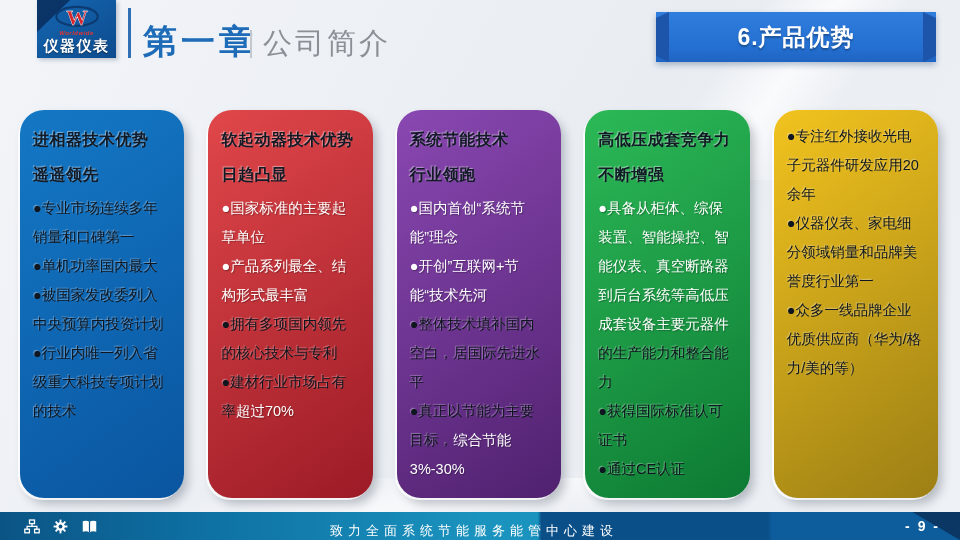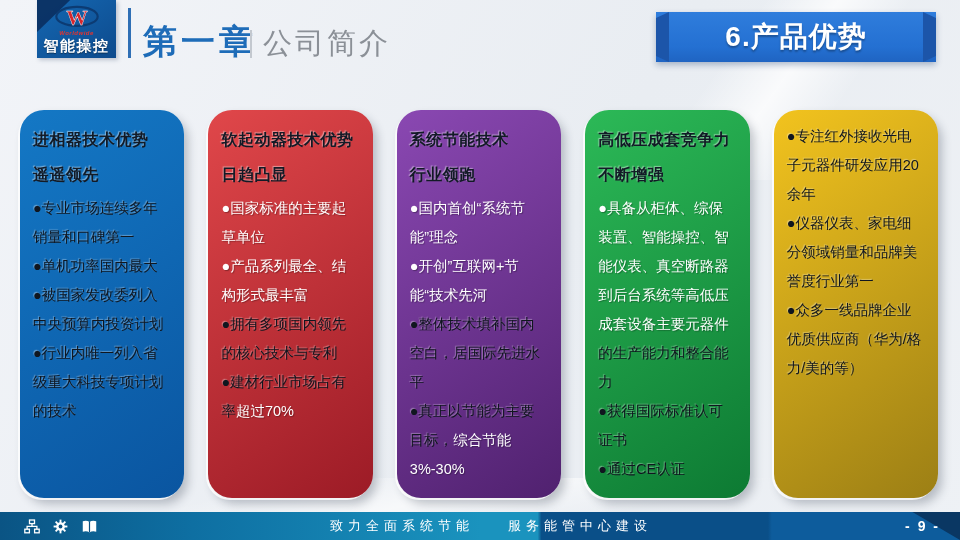--- a/index.html
+++ b/index.html
@@ -39,21 +39,21 @@
 
   .ribbon {
     position:absolute; left:656px; top:12px; width:280px; height:50px;
     background:linear-gradient(180deg,#2f7ddc,#2470d2 70%,#1f64c2);
     display:flex; align-items:center; justify-content:center;
     box-shadow:0 3px 6px rgba(13,49,102,.3); cursor:pointer;
   }
   .ribbon::before,.ribbon::after { content:""; position:absolute; top:0; bottom:0; width:13px; background:#1c55a9; }
   .ribbon::before { left:0; clip-path:polygon(0 12%,100% 0,100% 100%,0 88%); }
   .ribbon::after  { right:0; clip-path:polygon(0 0,100% 12%,100% 88%,0 100%); }
-  .ribbon span { font-size:28px; font-weight:bold; color:#fff; letter-spacing:1px; text-shadow:0 2px 2px rgba(0,0,0,.3); }
+  .ribbon span { font-size:23px; font-weight:bold; color:#fff; letter-spacing:1px; text-shadow:0 2px 2px rgba(0,0,0,.3); }
 
   
   .cards { position:absolute; left:20px; top:110px; width:918px; height:388px; display:flex; gap:24px; }
   .card {
     flex:1; border-radius:24px; padding:12px 13px 10px; overflow:hidden;
     box-shadow:-2px 2px 0 rgba(255,255,255,.8), 4px 6px 10px rgba(40,50,70,.28);
   }
   .card-title {
     font-size:16px; font-weight:bold; color:#121a26; line-height:35px; letter-spacing:.5px;
     text-shadow:-1px -1px 1px rgba(255,255,255,.45); margin-bottom:2px;
@@ -65,21 +65,21 @@
   
   footer {
     position:absolute; left:0; bottom:0; width:960px; height:28px;
     background:linear-gradient(90deg,
       #0a5484 0%, #0e6fa2 20%, #1a93be 50%, #1a93be 56%,
       #0a4f88 56.4%, #0a4f88 80%, #0d5c9c 80.4%, #0d5c9c 100%);
   }
   .f-icons { position:absolute; left:24px; top:0; height:28px; display:flex; align-items:center; gap:13px; }
   .f-icons svg { display:block; }
   .f-slogan {
-    position:absolute; left:330px; top:0; height:28px; display:flex; align-items:center; gap:34px;
+    position:absolute; left:330px; top:0; height:28px; display:flex; align-items:flex-end; 
     color:#fff; font-size:13px; letter-spacing:5px; white-space:nowrap;
   }
   .f-page {
     position:absolute; right:20px; top:0; height:28px; display:flex; align-items:center;
     color:#fff; font-size:14px; font-weight:bold; letter-spacing:2px; z-index:2;
   }
   .f-corner {
     position:absolute; right:0; top:0; height:28px; width:70px;
     background:#0a3763; clip-path:polygon(32% 0,100% 0,100% 100%,100% 100%,100% 100%,100% 100%,100% 100%,100% 100%,100% 100%,100% 100%,100% 100%,100% 100%);
     clip-path:polygon(32% 0,100% 0,100% 100%);
@@ -95,21 +95,21 @@
   <div class="streak streak-bottom"></div>
 
   <header>
     <div class="logo">
       <div class="logo-inner">
         <svg width="50" height="27" viewBox="0 0 52 30">
           <ellipse cx="26" cy="16" rx="23" ry="10.5" fill="none" stroke="#0c3b73" stroke-width="2.4"></ellipse>
           <text x="26" y="25" text-anchor="middle" font-size="24" font-weight="bold" fill="#d8262c" stroke="#ffffff" stroke-width="0.4" font-family="'Liberation Serif','DejaVu Serif',serif">W</text>
         </svg>
         <div class="logo-en">Worldwide</div>
-        <div class="logo-cn">智能操控</div>
+        <div class="logo-cn">仪器仪表</div>
       </div>
     </div>
     <div class="v-rule"></div>
     <div class="chapter">第一章</div>
     <div class="sep"></div>
     <div class="subtitle">公司简介</div>
     <div class="ribbon">
       <span>6.产品优势</span>
     </div>
   </header>

